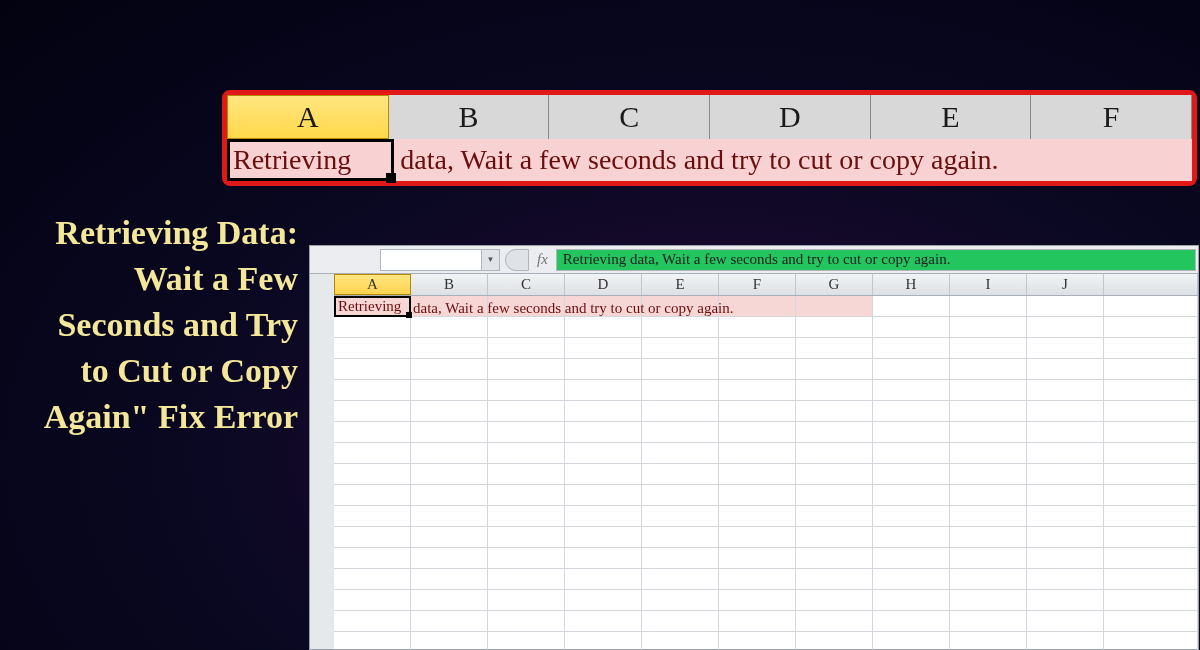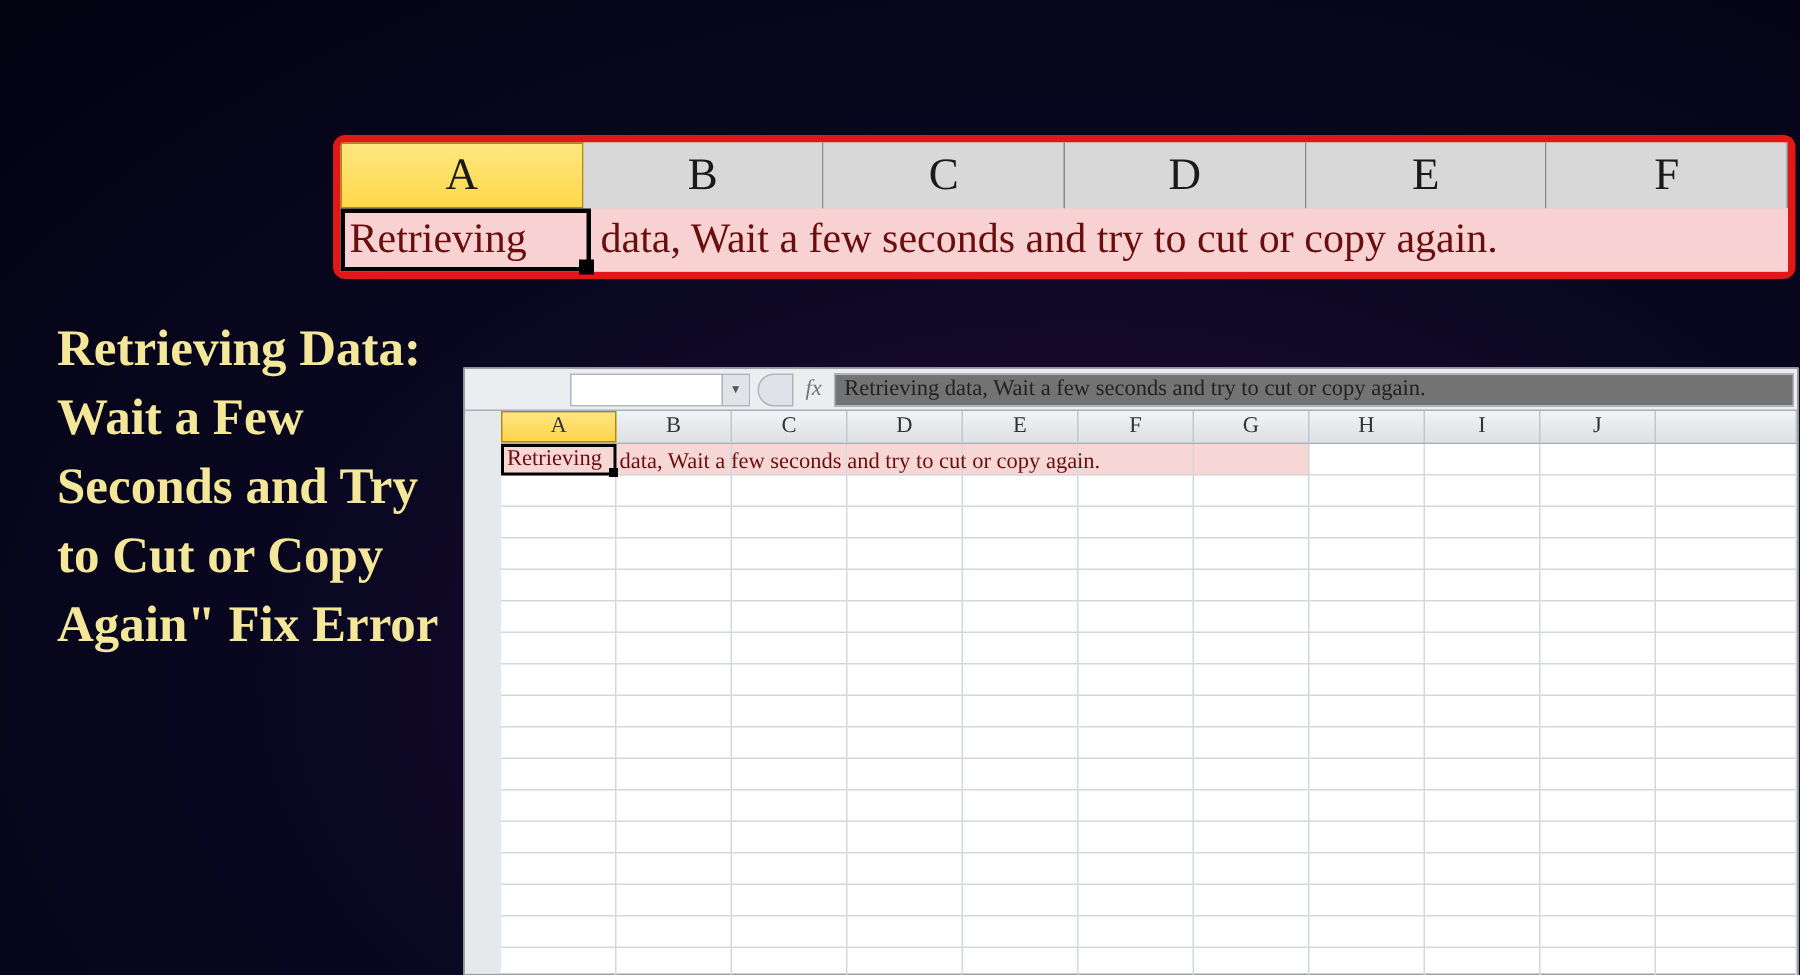--- a/index.html
+++ b/index.html
@@ -84,21 +84,21 @@
     .left-text {
       position: absolute;
       top: 210px;
       left: 38px;
       width: 260px;
       color: #f4e79a;
       font-family: Georgia, 'Times New Roman', serif;
       font-weight: 700;
       font-size: 34px;
       line-height: 1.35;
-      text-align: left;
+      text-align: right;
     }
 
     
     .excel-window {
       position: absolute;
       top: 245px;
       left: 309px;
       width: 890px;
       height: 405px;
       background: #fff;
@@ -143,21 +143,21 @@
     .fx-label {
       margin-left: 8px;
       font-style: italic;
       font-size: 15px;
       color: #737373;
       font-family: Georgia, serif;
     }
     .formula-input {
       flex: 1;
       height: 22px;
-      background: #737373;
+      background: #22c55e;
       border: 1px solid #b0b5bb;
       margin-left: 8px;
       margin-right: 2px;
       padding: 1px 6px;
       font-family: 'Times New Roman', serif;
       font-size: 15px;
       color: #222;
       display: flex;
       align-items: center;
       white-space: nowrap;

